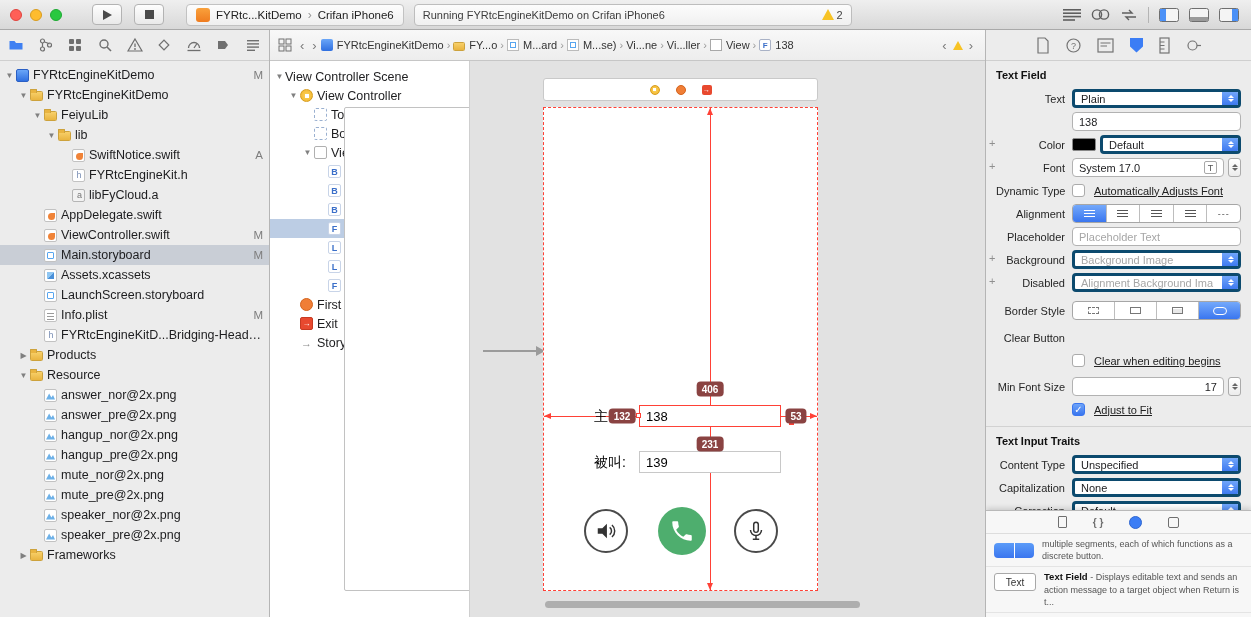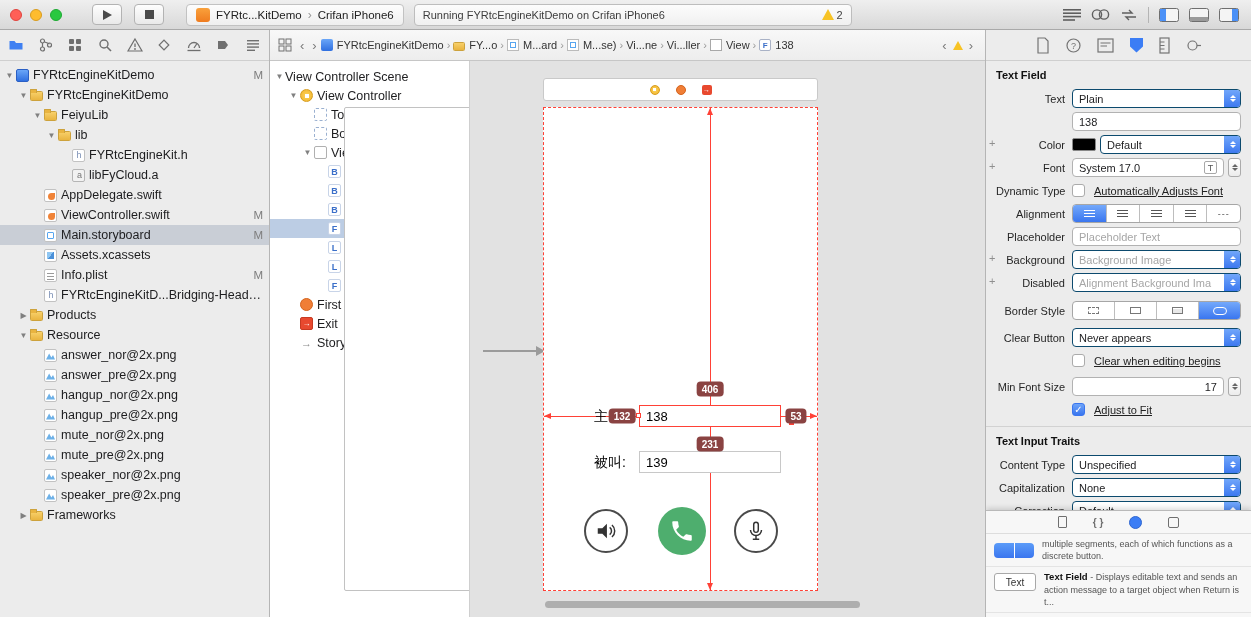--- a/index.html
+++ b/index.html
@@ -142,21 +142,21 @@
 
 .inspector{position:absolute;top:30px;left:985px;width:266px;bottom:0;background:#ececec;border-left:1px solid #b5b5b5;overflow:hidden;}
 .itabs{height:31px;border-bottom:1px solid #cfcfcf;display:flex;align-items:center;justify-content:center;gap:15px;}
 .it{display:flex;align-items:center;}
 .icontent{padding:8px 10px 0 10px;position:relative;}
 .sechead{font-size:11px;font-weight:bold;color:#111;margin:0 0 8px 0;}
 .irow{display:flex;align-items:center;margin-bottom:4px;position:relative;min-height:19px;}
 .ilab{width:76px;text-align:right;padding-right:7px;font-size:11px;color:#262626;flex-shrink:0;white-space:nowrap;}
 .plus{position:absolute;left:-7px;top:2px;font-size:11px;color:#8f8f8f;}
 .ictl{flex:1;display:flex;align-items:center;gap:4px;min-width:0;}
-.dd{flex:1;height:19px;background:#fff;border:1px solid #0c4a6e;border-radius:4px;display:flex;align-items:center;padding:0 0 0 6px;font-size:11px;position:relative;white-space:nowrap;overflow:hidden;min-width:0;}
+.dd{flex:1;height:19px;background:#fff;border:3px solid #0c4a6e;border-radius:4px;display:flex;align-items:center;padding:0 0 0 6px;font-size:11px;position:relative;white-space:nowrap;overflow:hidden;min-width:0;}
 .dd .cap{position:absolute;right:-1px;top:-1px;bottom:-1px;width:17px;background:linear-gradient(#74a9fb,#3a76ef);border-radius:0 4px 4px 0;display:flex;flex-direction:column;align-items:center;justify-content:center;}
 .cap::before{content:"";border:3px solid transparent;border-bottom:3.5px solid #fff;margin-bottom:1.5px;}
 .cap::after{content:"";border:3px solid transparent;border-top:3.5px solid #fff;}
 .dd.ph,.ibox.ph{color:#a6a6a6;}
 .ibox{flex:1;height:19px;background:#fff;border:1px solid #b2b2b2;border-radius:4px;display:flex;align-items:center;padding:0 6px;font-size:11px;min-width:0;overflow:hidden;white-space:nowrap;}
 .ibox.num{justify-content:flex-end;}
 .swatch{width:24px;height:13px;background:#000;border:1px solid #888;border-radius:2px;flex-shrink:0;}
 .ticon{margin-left:auto;width:13px;height:13px;border:1px solid #a8a8a8;border-radius:2px;font-size:9px;color:#555;display:flex;align-items:center;justify-content:center;flex-shrink:0;}
 .ticon::before{content:"T";}
 .stp{width:13px;height:19px;background:linear-gradient(#fff,#ececec);border:1px solid #ababab;border-radius:3px;flex-shrink:0;display:flex;flex-direction:column;align-items:center;justify-content:center;}
@@ -337,20 +337,26 @@
         <span class="fi fold"></span>
         <span class="fl">FeiyuLib</span>
       </div>
     <div class="trow l3">
         <span class="disc d"></span>
         <span class="fi fold"></span>
         <span class="fl">lib</span>
       </div>
     <div class="trow l4">
         <span class="disc"></span>
+        <span class="fi swift"></span>
+        <span class="fl">SwiftNotice.swift</span>
+        <span class="fb">A</span>
+      </div>
+    <div class="trow l4">
+        <span class="disc"></span>
         <span class="fi hf"></span>
         <span class="fl">FYRtcEngineKit.h</span>
       </div>
     <div class="trow l4">
         <span class="disc"></span>
         <span class="fi liba"></span>
         <span class="fl">libFyCloud.a</span>
       </div>
     <div class="trow l2">
         <span class="disc"></span>
@@ -366,20 +372,25 @@
     <div class="trow l2 sel">
         <span class="disc"></span>
         <span class="fi sb"></span>
         <span class="fl">Main.storyboard</span>
         <span class="fb">M</span>
       </div>
     <div class="trow l2">
         <span class="disc"></span>
         <span class="fi assets"></span>
         <span class="fl">Assets.xcassets</span>
+      </div>
+    <div class="trow l2">
+        <span class="disc"></span>
+        <span class="fi sb"></span>
+        <span class="fl">LaunchScreen.storyboard</span>
       </div>
     <div class="trow l2">
         <span class="disc"></span>
         <span class="fi plist"></span>
         <span class="fl">Info.plist</span>
         <span class="fb">M</span>
       </div>
     <div class="trow l2">
         <span class="disc"></span>
         <span class="fi hf"></span>
@@ -782,26 +793,20 @@
               <i class="b3"></i>
             </span>
           <span class="on">
               <i class="b4"></i>
             </span>
         </span>
       </span>
     </div>
     <div class="irow">
       <span class="ilab">Clear Button</span>
-      <span class="ictl">
-          <span class="dd">
-            <span>Never appears</span>
-            <b class="cap"></b>
-          </span>
-        </span>
     </div>
     <div class="irow" style="margin-bottom:7px;">
       <span class="ilab"></span>
       <span class="ictl">
           <span class="cb"></span>
           <span class="cbl">Clear when editing begins</span>
         </span>
     </div>
     <div class="irow">
       <span class="ilab">Min Font Size</span>

